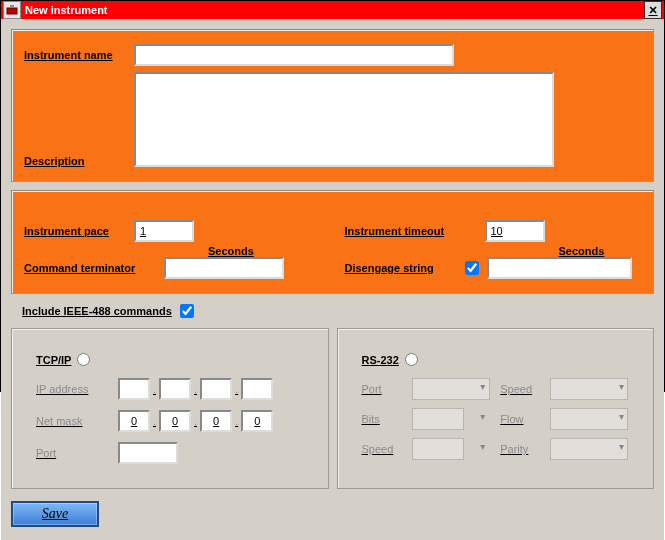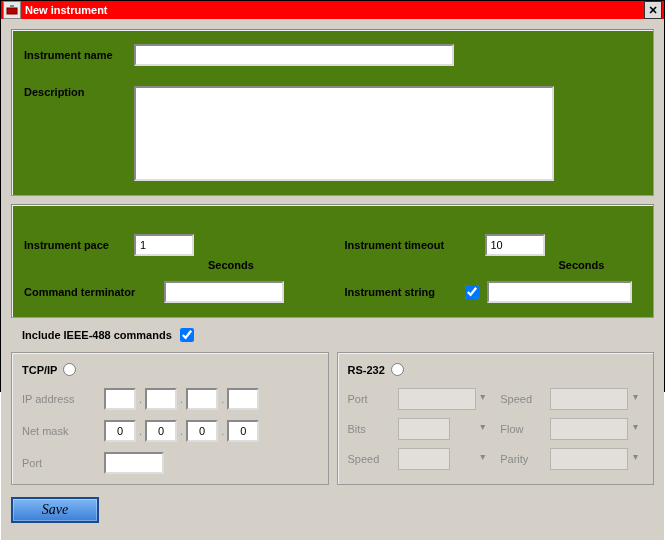--- a/index.html
+++ b/index.html
@@ -1,40 +1,40 @@
 <!DOCTYPE html>
 <html><head>
 <meta charset="utf-8">
 <style>
 * { box-sizing: border-box; margin: 0; padding: 0; }
 body { width: 665px; height: 540px; font-family: Verdana, Geneva, sans-serif; font-size: 11px; background: #fff; }
-.window { width: 665px; height: 392px; border: 1px solid #000; display: flex; flex-direction: column; }
+.window { width: 665px; height: 392px; border: 1px solid #000; display: flex; flex-direction: column; text-decoration: underline; }
 .titlebar { height: 22px; background: #f00; display: flex; align-items: center; padding: 0 2px; }
 .titlebar-icon { width: 18px; height: 18px; background: #e8e8e8; border: 1px solid #888; display: flex; align-items: center; justify-content: center; font-size: 10px; }
 .titlebar-text { color: #fff; font-weight: bold; font-size: 11px; margin-left: 4px; flex: 1; }
 .close-btn { width: 18px; height: 18px; background: #ddd; border: 1px solid #333; display: flex; align-items: center; justify-content: center; font-size: 11px; cursor: pointer; font-family: Arial; font-weight: bold; }
 .content { flex: 1; background: #d4d0c8; padding: 10px; display: flex; flex-direction: column; gap: 8px; }
-.fieldset { border: 1px solid #999; border-top-color: #888; border-left-color: #888; box-shadow: inset 1px 1px 0 #f0f0f0; padding: 14px 12px; background: #4d7c0f; position: relative; }
+.fieldset { border: 1px solid #999; border-top-color: #888; border-left-color: #888; box-shadow: inset 1px 1px 0 #f0f0f0; padding: 14px 12px; background: #f97316; position: relative; }
 .row { display: flex; align-items: center; gap: 8px; }
 label.lbl { font-weight: bold; display: inline-block; }
 input[type=text].tfield, textarea.tfield, input.tfield {
   background: #fff; border: 2px inset #ddd; height: 22px; padding: 2px 4px; font-family: inherit; font-size: 11px;
 }
 textarea.tfield { height: 95px; resize: none; }
 input[type=checkbox] { width: 14px; height: 14px; }
 .two-col { display: flex; gap: 24px; }
-.col { flex: 1; display: flex; flex-direction: column; gap: 10px; }
+.col { flex: 1; display: flex; flex-direction: column; gap: 0; }
 .lbl-w1 { width: 102px; }
 .lbl-w2 { width: 132px; }
 .lbl-w3 { width: 74px; }
 .lbl-w4 { width: 40px; }
 .unit { font-weight: bold; margin-left: 6px; margin-top: 40px; }
 .check-row { display: flex; align-items: center; gap: 8px; margin: 2px 0 2px 4px; padding-left: 7px; }
 .panels { display: flex; gap: 8px; }
-.panel { flex: 1; border: 1px solid #999; box-shadow: inset 1px 1px 0 #f0f0f0; padding: 10px; background: #d4d0c8; display: flex; flex-direction: column; gap: 10px; }
+.panel { flex: 1; border: 1px solid #999; box-shadow: inset 1px 1px 0 #f0f0f0; padding: 24px; background: #d4d0c8; display: flex; flex-direction: column; gap: 10px; }
 .panel-title { display: flex; align-items: center; gap: 6px; font-weight: bold; margin-bottom: 2px; }
 input[type=radio] { width: 13px; height: 13px; }
 .disabled-lbl { color: #8a8a8a; }
 .ip-row { display: flex; align-items: center; gap: 3px; }
 .octet { width: 32px; height: 22px; border: 2px inset #ddd; background: #fff; text-align: center; font-size: 11px; font-family: inherit; padding: 0; }
 .dot { color: #8a8a8a; }
 .sel { height: 22px; border: 1px solid #aaa; background: #e8e6e2; color: #888; font-size: 11px; padding: 0 4px; appearance: none; position: relative; }
 .sel-wrap { position: relative; display: inline-block; }
 .sel-wrap::after { content: "▾"; position: absolute; right: 5px; top: 3px; color: #888; font-size: 10px; pointer-events: none; }
 .grid2 { display: grid; grid-template-columns: auto 1fr auto 1fr; gap: 8px 10px; align-items: center; }
@@ -56,21 +56,21 @@
     <div class="close-btn">✕</div>
   </div>
 
   <div class="content">
 
     <div class="fieldset">
       <div class="row">
         <label class="lbl lbl-w1">Instrument name</label>
         <input type="text" class="tfield" style="width: 320px;" value="">
       </div>
-      <div class="row" style="align-items:flex-start;margin-top:20px">
+      <div class="row" style="align-items:flex-end;margin-top:6px">
         <label class="lbl lbl-w1">Description</label>
         <textarea class="tfield" style="width: 420px;"></textarea>
       </div>
     </div>
 
     <div class="fieldset">
       <div class="two-col">
         <div class="col">
           <div class="row">
             <label class="lbl lbl-w1">Instrument pace</label>
@@ -82,21 +82,21 @@
             <input type="text" class="tfield" style="width: 120px;" value="">
           </div>
         </div>
         <div class="col">
           <div class="row">
             <label class="lbl lbl-w2">Instrument timeout</label>
             <input type="text" class="tfield" style="width: 60px;" value="10">
             <span class="unit">Seconds</span>
           </div>
           <div class="row">
-            <label class="lbl" style="width:112px">Instrument string</label>
+            <label class="lbl" style="width:112px">Disengage string</label>
             <input type="checkbox" checked="" style="">
             <input type="text" class="tfield" style="width: 145px;" value="">
           </div>
         </div>
       </div>
     </div>
 
     <div class="check-row">
       <label class="lbl">Include IEEE-488 commands</label>
       <input type="checkbox" checked="" style="">

